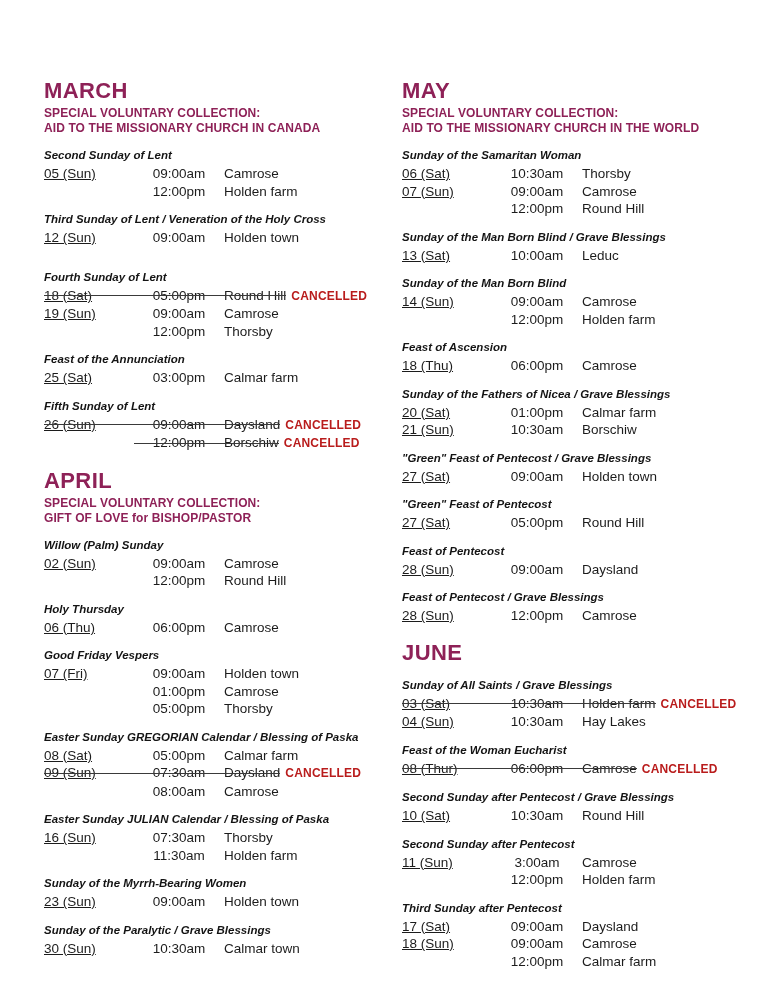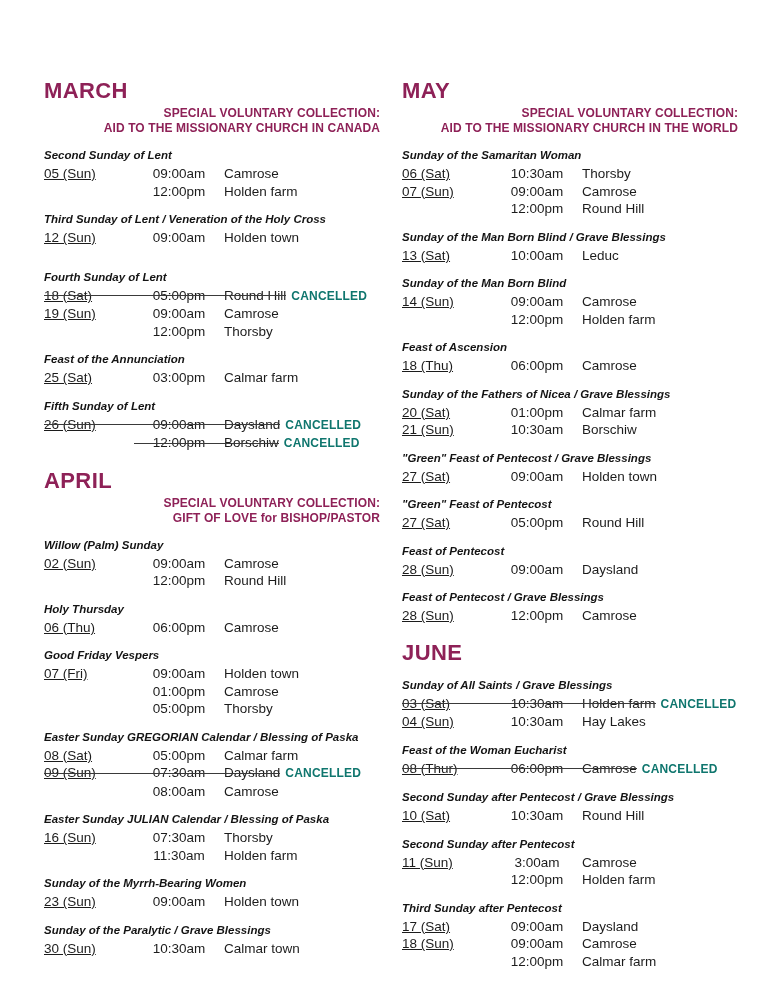--- a/index.html
+++ b/index.html
@@ -23,21 +23,20 @@
     letter-spacing:.4px;
     color:var(--accent,#8e2157);
   }
   .collection{margin-bottom:6px;}
   .collection-line{
     font-size:12px;
     font-weight:bold;
     line-height:15px;
     color:var(--accent,#8e2157);
     letter-spacing:.1px;
-    text-align:right;
   }
 
   .event{margin-bottom:1px;}
   .event.gap-after{margin-bottom:24px;}
   .event-title{
     margin:13px 0 4px 0;
     font-size:11.5px;
     font-weight:bold;
     font-style:italic;
     text-align:left;
@@ -60,21 +59,21 @@
     position:absolute;
     left:0;right:0;top:8.5px;
     height:1.4px;
     background:#3a3a3a;
   }
   .cancelled{
     font-weight:bold;
     font-size:12px;
     margin-left:5px;
     letter-spacing:.2px;
-    color:#0f766e;
+    color:#b91c1c;
   }
 </style>
 </head>
 <body>
 
 <div class="page">
   <div class="col" id="col-0">
       <div class="month-section">
     <h2 class="month-title">MARCH</h2>
     <div class="collection">

